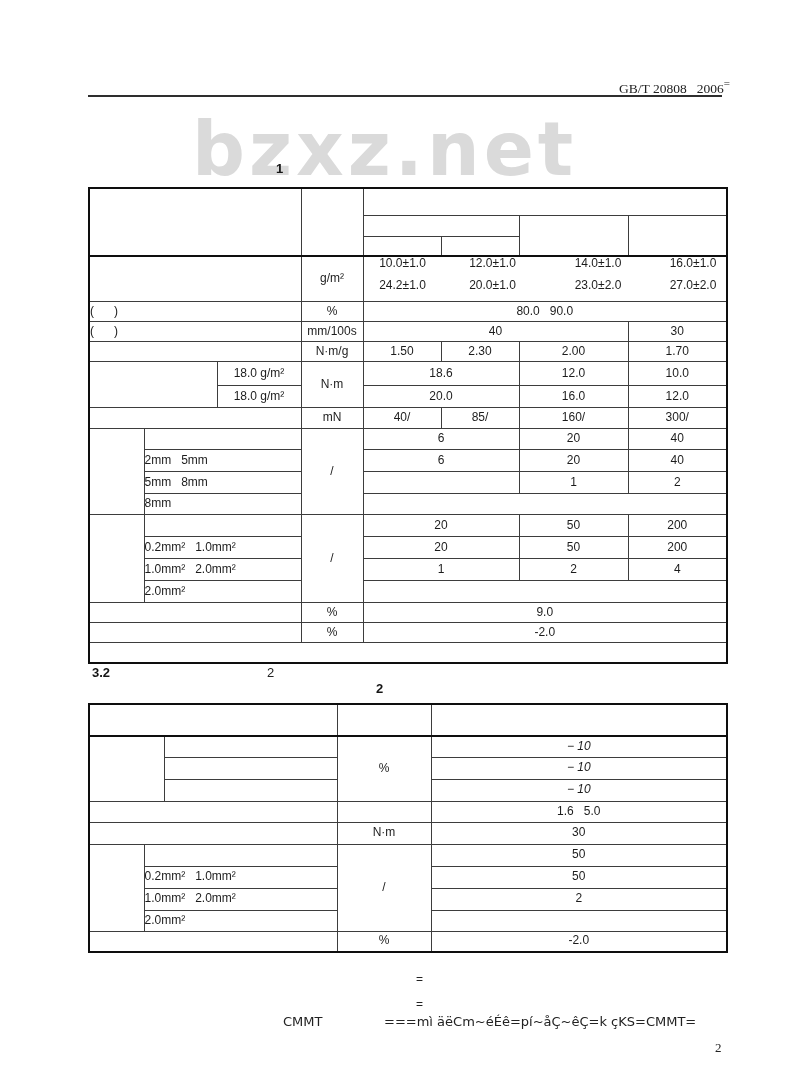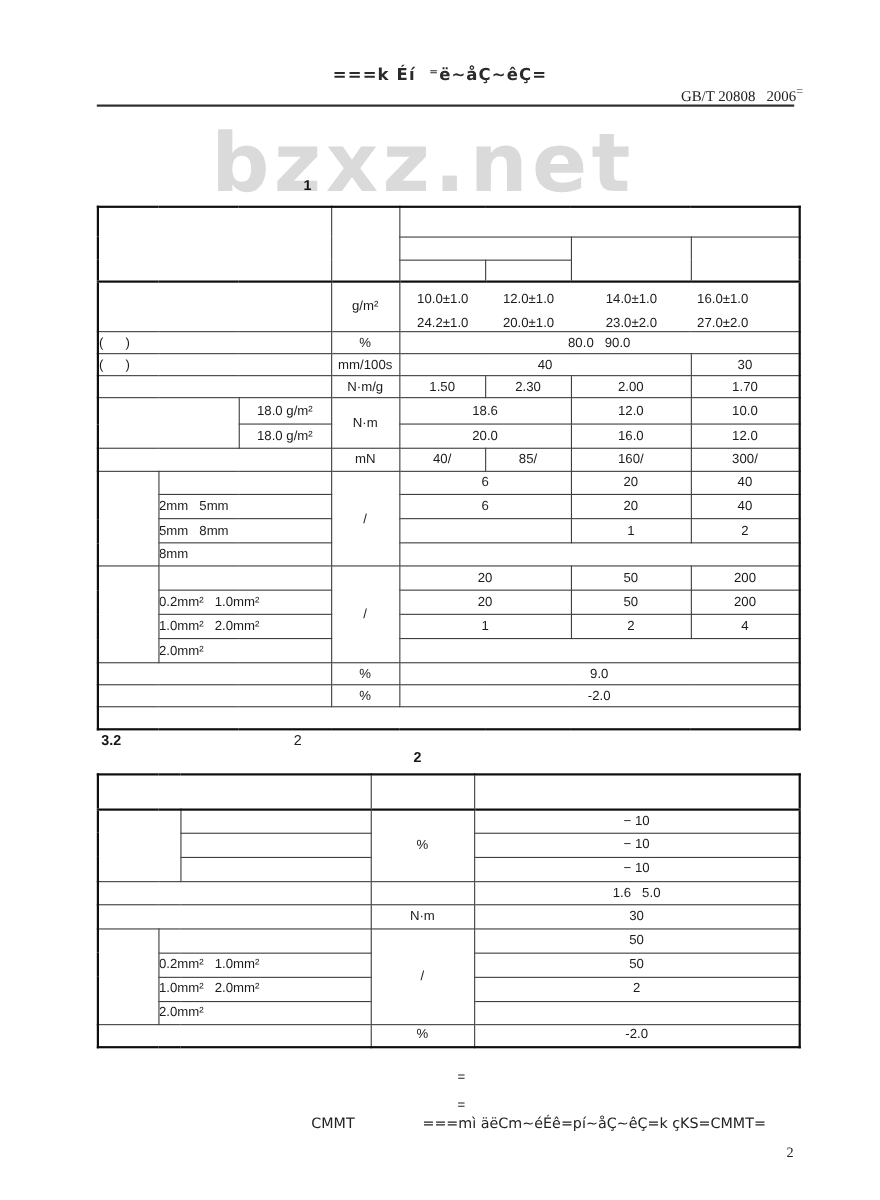--- a/index.html
+++ b/index.html
@@ -41,38 +41,37 @@
     text-align:center; vertical-align:middle;
     font-size:12px; line-height:1.15; color:#1c1c1c;
   }
   .tbl td.hb { border-bottom:2px solid #0e0e0e; }
   td.lab { text-align:left; }
   .p29 { padding-left:29px; } .p83 { padding-left:83px; }
   .p8  { padding-left:8px; }  .p10 { padding-left:10px; }
   .p16 { padding-left:16px; } .p26 { padding-left:26px;margin-top:11px; }
   .p30 { padding-left:30px; }
   .shift-l { padding-right:40px; box-sizing:border-box; }
-  .shift-r { padding-left:36px; box-sizing:border-box; }
-  .gram-line { display:flex; align-items:flex-end; height:22px; }
+  .shift-r { padding-left:36px; box-sizing:border-box;font-style:italic; }
+  .gram-line { display:flex; align-items:flex-start; height:22px;gap:12px; }
   .gram-line span { display:block; text-align:center; box-sizing:border-box; }
   .gc1 { flex:0 0 78px; } .gc2 { flex:0 0 78px; }
   .gc3 { flex:0 0 109px; } .gc4 { flex:0 0 97px; }
 
   .footer-eq { font-size:12px; color:#222; }
   .footer-text { font-family:"DejaVu Sans", sans-serif; font-size:13px; color:#222; }
   .page-num { font-family:"Liberation Serif", serif; font-size:13px; color:#222; }
 </style>
 </head>
 <body>
 
 <div class="page">
 
   <div class="abs watermark">bzxz.net</div>
 
-  <div class="abs doc-title">===k&nbsp;Éí&nbsp;&nbsp;⁼ë~åÇ~êÇ=</div>
 
   <div class="abs gbt"><span>GB/T 20808&nbsp;&nbsp;&nbsp;2006</span><sup>=</sup></div>
 
   <div class="abs header-rule"></div>
 
   <div class="abs caption" style="left:276px; top:161px;">1</div>
 
   <table class="tbl" id="t1" style="top:187px;">
     <colgroup>
       <col style="width:55px">

